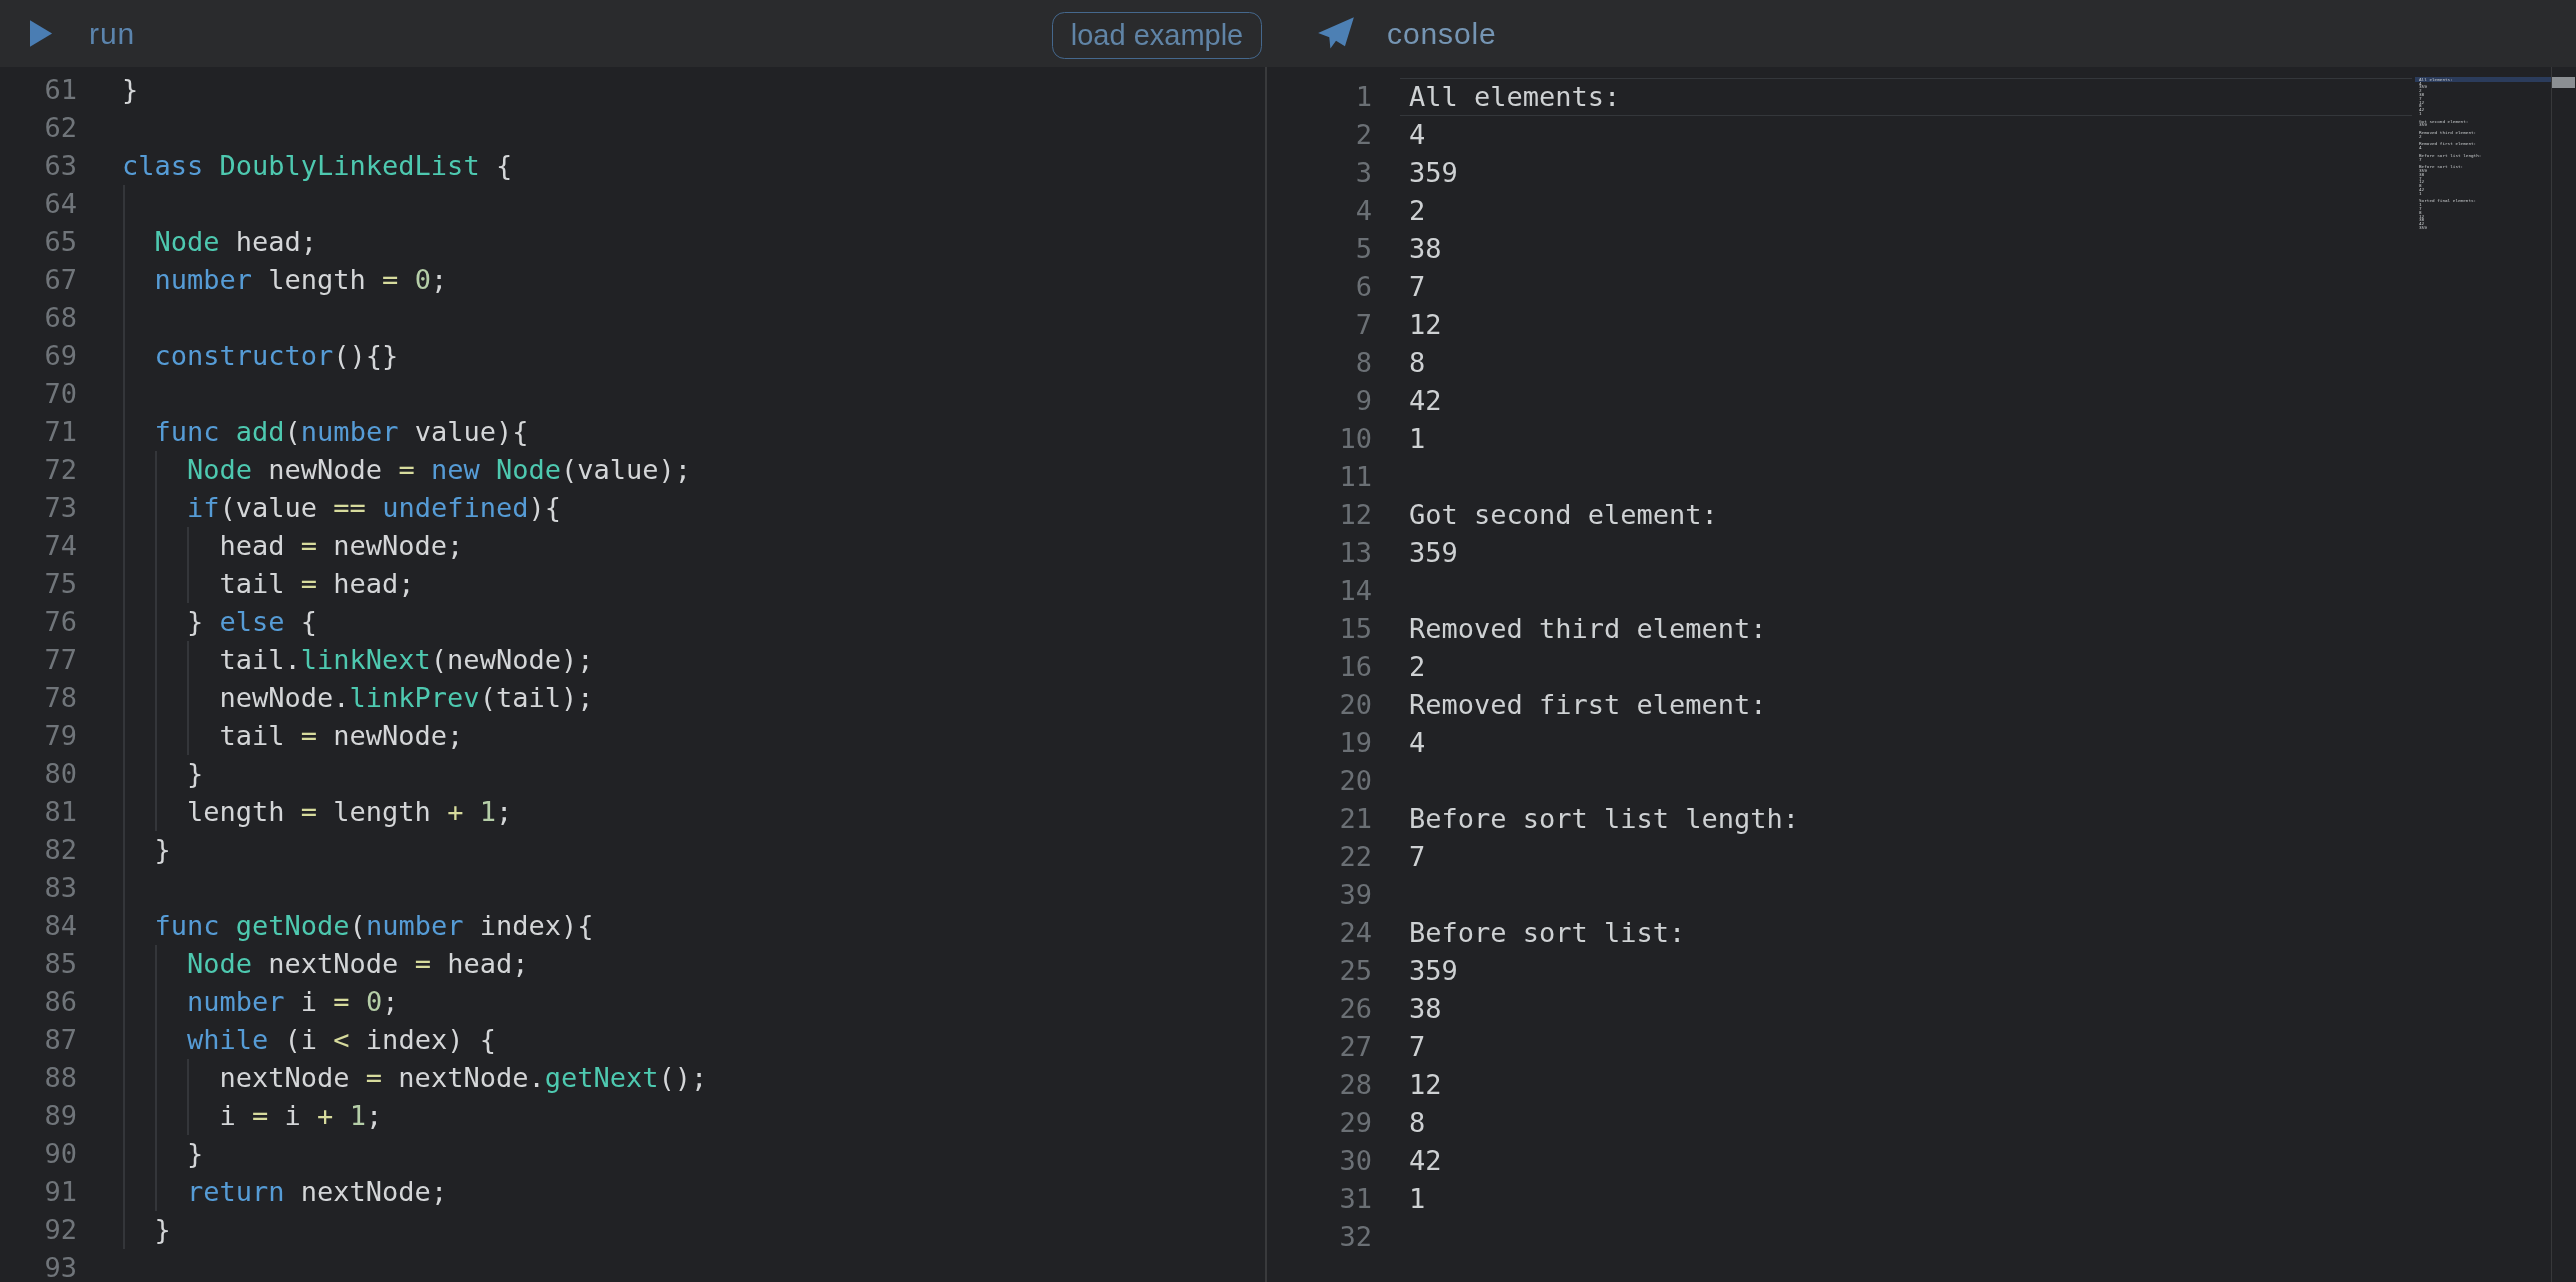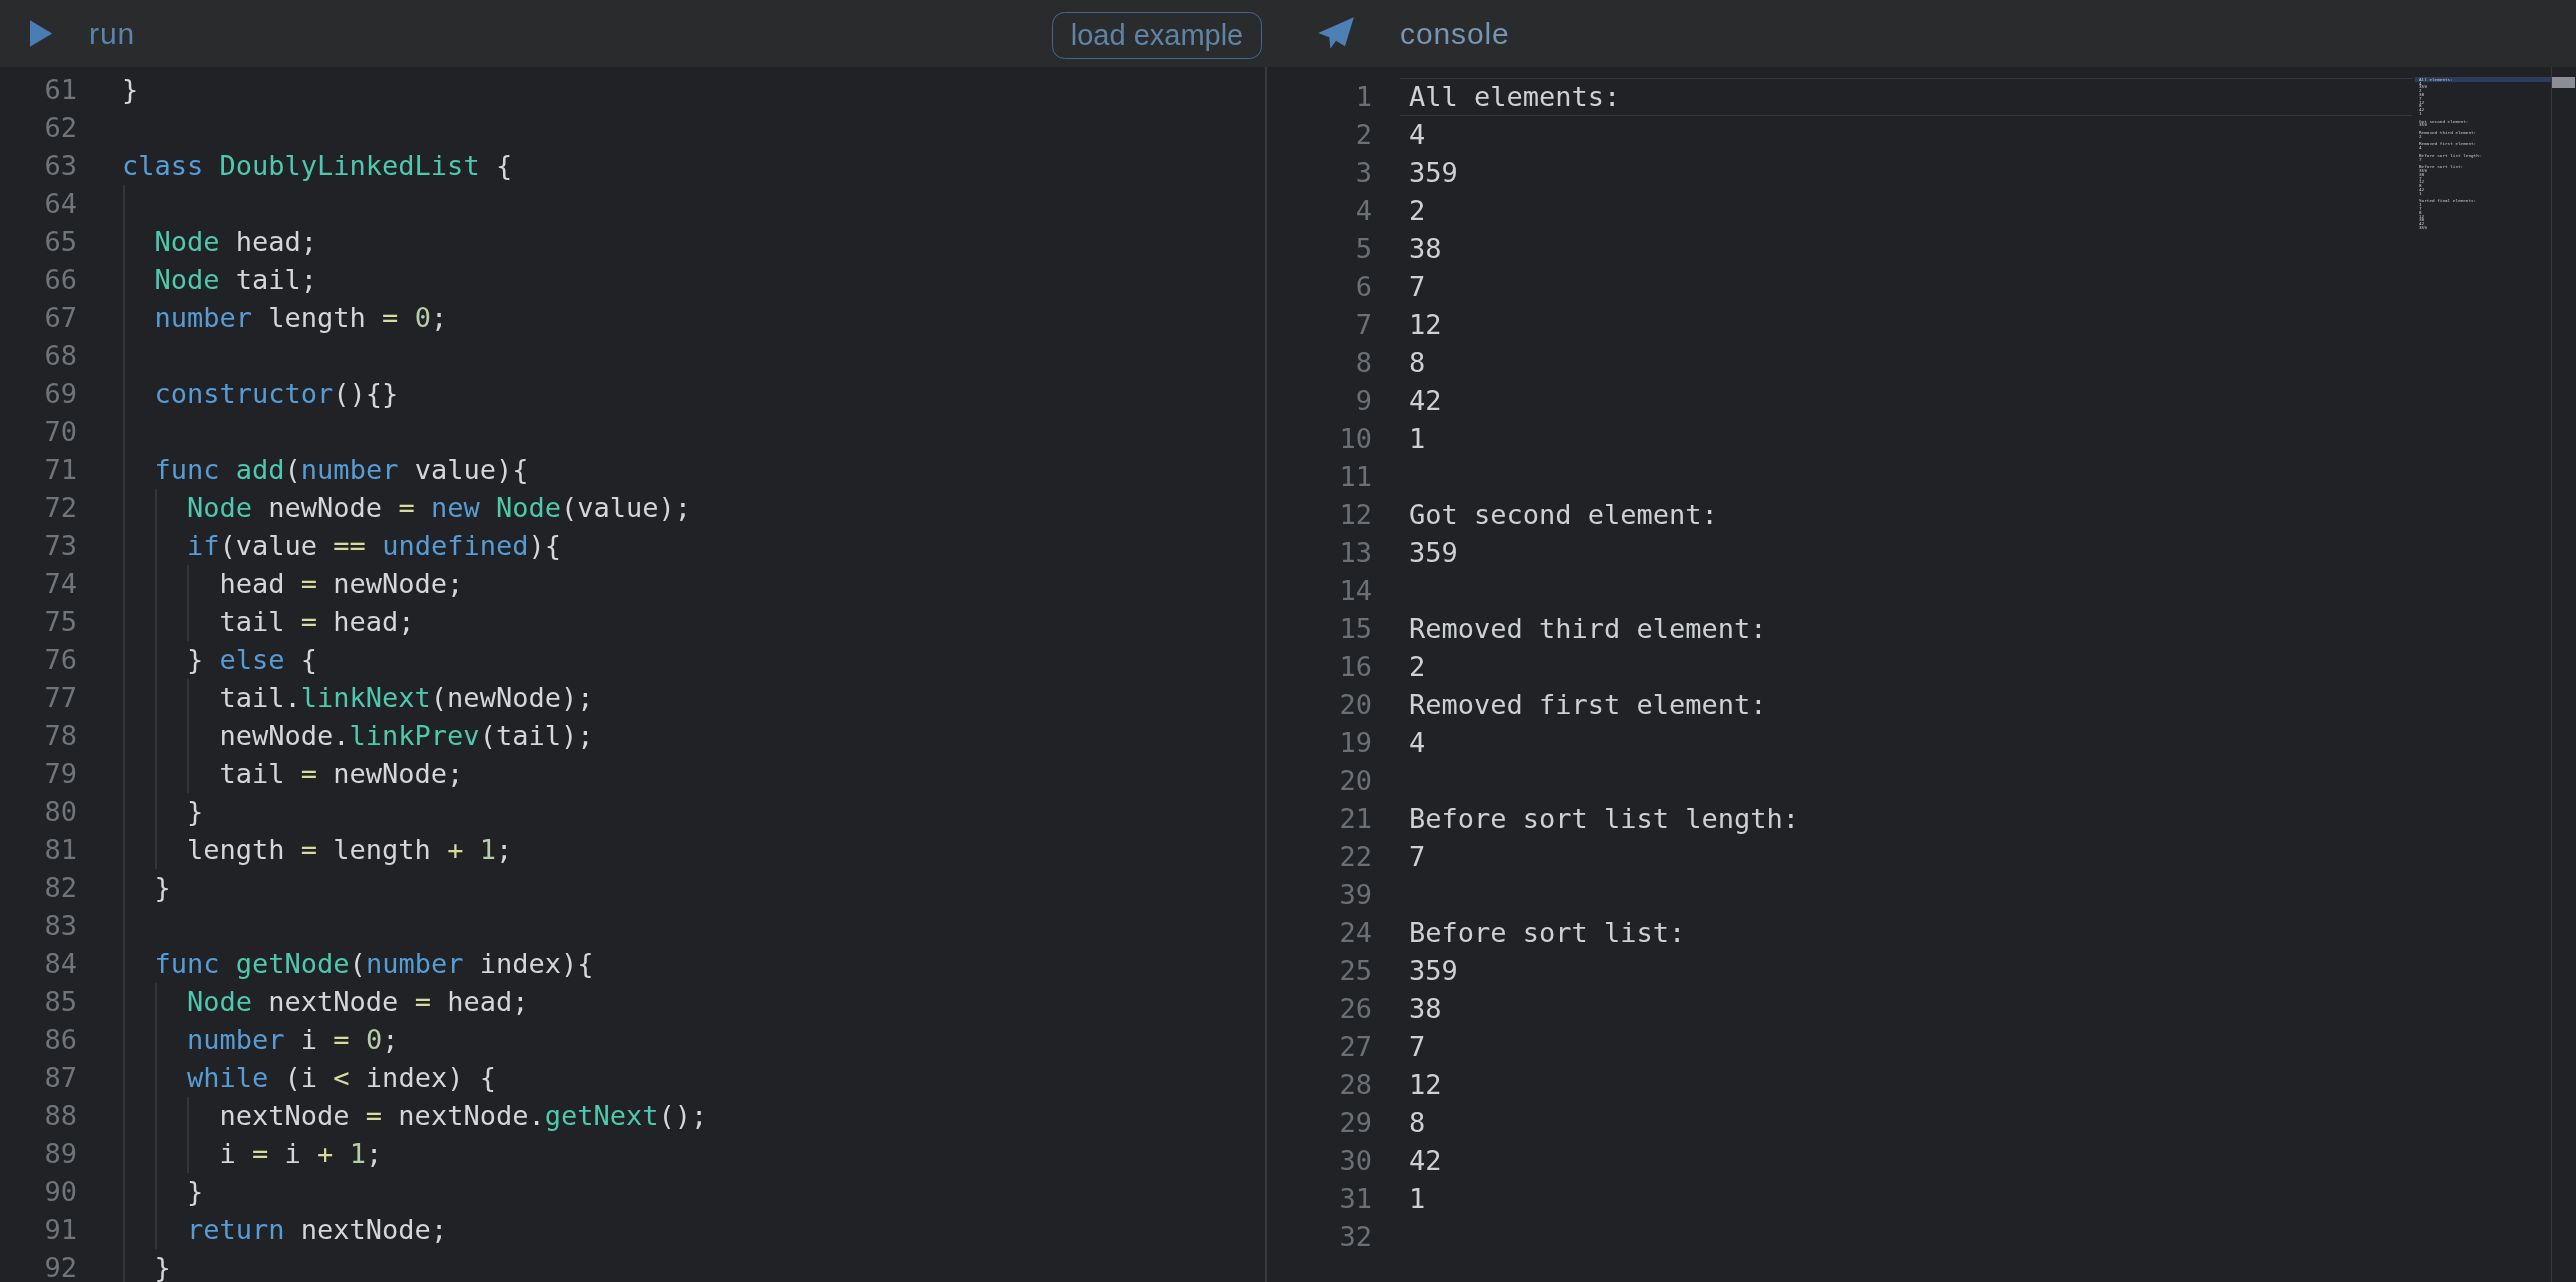--- a/index.html
+++ b/index.html
@@ -5,21 +5,21 @@
   html,body{margin:0;padding:0;background:#141516;}
   #app{position:relative;width:2576px;height:1283px;overflow:hidden;
        background:var(--bg_editor,#212225);font-family:"Liberation Sans",sans-serif;}
   
   .topbar{position:absolute;left:0;top:0;width:2576px;height:67px;background:var(--bg_topbar,#2a2b2d);}
   .run-btn{position:absolute;left:30px;top:0;height:67px;display:flex;align-items:center;gap:36px;cursor:pointer;}
   .run-label{font-size:30px;font-weight:400;color:var(--accent_run,#5b84ad);letter-spacing:0.9px;}
   .load-btn{position:absolute;left:1052px;top:11.6px;width:208px;height:45px;
             border:1.8px solid var(--accent_border,#45688d);border-radius:12.5px;
             color:var(--accent_muted,#6084a6);font-size:29px;display:flex;align-items:center;justify-content:center;}
-  .console-toggle{position:absolute;left:1317px;top:0;height:67px;display:flex;align-items:center;gap:45px;}
+  .console-toggle{position:absolute;left:1317px;top:0;height:67px;display:flex;align-items:center;gap:32px;}
   .console-label{font-size:30px;color:var(--accent_console,#7595b3);letter-spacing:0.9px;}
   
   .panel{position:absolute;top:67px;bottom:0;overflow:hidden;}
   .editor{left:0;width:1051px;}
   .console{left:1267px;right:0;}
   .vsep{position:absolute;left:1265px;top:67px;bottom:0;width:1.8px;background:#393a3c;}
   .rows-ed{padding-top:3.6px;}
   .rows-co{padding-top:10.7px;}
   .row{height:38px;position:relative;white-space:pre;font:27px/38px "DejaVu Sans Mono",monospace;}
   .ln{display:inline-block;width:77px;text-align:right;color:var(--gutter,#70757a);vertical-align:top;}
@@ -64,21 +64,20 @@
     </div>
   </div>
 
   <div class="panel editor">
     <div class="rows-ed">
         <div class="row"><span class="ln">61</span><span class="code"><span class="tk-p">}</span></span></div>
         <div class="row"><span class="ln">62</span><span class="code"></span></div>
         <div class="row"><span class="ln">63</span><span class="code"><span class="tk-k">class</span><span class="tk-p"> </span><span class="tk-t">DoublyLinkedList</span><span class="tk-p"> {</span></span></div>
         <div class="row"><span class="ln">64</span><span class="code"></span><i class="guide" style="left: 123px;"></i></div>
         <div class="row"><span class="ln">65</span><span class="code"><span class="tk-p">  </span><span class="tk-t">Node</span><span class="tk-p"> head;</span></span><i class="guide" style="left: 123px;"></i></div>
-        <div class="row"><span class="ln">66</span><span class="code"><span class="tk-p">  </span><span class="tk-t">Node</span><span class="tk-p"> tail;</span></span><i class="guide" style="left: 123px;"></i></div>
         <div class="row"><span class="ln">67</span><span class="code"><span class="tk-p">  </span><span class="tk-k">number</span><span class="tk-p"> length </span><span class="tk-o">=</span><span class="tk-p"> </span><span class="tk-n">0</span><span class="tk-p">;</span></span><i class="guide" style="left: 123px;"></i></div>
         <div class="row"><span class="ln">68</span><span class="code"></span><i class="guide" style="left: 123px;"></i></div>
         <div class="row"><span class="ln">69</span><span class="code"><span class="tk-p">  </span><span class="tk-k">constructor</span><span class="tk-p">(){}</span></span><i class="guide" style="left: 123px;"></i></div>
         <div class="row"><span class="ln">70</span><span class="code"></span><i class="guide" style="left: 123px;"></i></div>
         <div class="row"><span class="ln">71</span><span class="code"><span class="tk-p">  </span><span class="tk-k">func</span><span class="tk-p"> </span><span class="tk-f">add</span><span class="tk-p">(</span><span class="tk-k">number</span><span class="tk-p"> value){</span></span><i class="guide" style="left: 123px;"></i></div>
         <div class="row"><span class="ln">72</span><span class="code"><span class="tk-p">    </span><span class="tk-t">Node</span><span class="tk-p"> newNode </span><span class="tk-o">=</span><span class="tk-p"> </span><span class="tk-k">new</span><span class="tk-p"> </span><span class="tk-t">Node</span><span class="tk-p">(value);</span></span><i class="guide" style="left: 123px;"></i><i class="guide" style="left: 155px;"></i></div>
         <div class="row"><span class="ln">73</span><span class="code"><span class="tk-p">    </span><span class="tk-k">if</span><span class="tk-p">(value </span><span class="tk-o">==</span><span class="tk-p"> </span><span class="tk-k">undefined</span><span class="tk-p">){</span></span><i class="guide" style="left: 123px;"></i><i class="guide" style="left: 155px;"></i></div>
         <div class="row"><span class="ln">74</span><span class="code"><span class="tk-p">      head </span><span class="tk-o">=</span><span class="tk-p"> newNode;</span></span><i class="guide" style="left: 123px;"></i><i class="guide" style="left: 155px;"></i><i class="guide" style="left: 187px;"></i></div>
         <div class="row"><span class="ln">75</span><span class="code"><span class="tk-p">      tail </span><span class="tk-o">=</span><span class="tk-p"> head;</span></span><i class="guide" style="left: 123px;"></i><i class="guide" style="left: 155px;"></i><i class="guide" style="left: 187px;"></i></div>
         <div class="row"><span class="ln">76</span><span class="code"><span class="tk-p">    } </span><span class="tk-k">else</span><span class="tk-p"> {</span></span><i class="guide" style="left: 123px;"></i><i class="guide" style="left: 155px;"></i></div>

